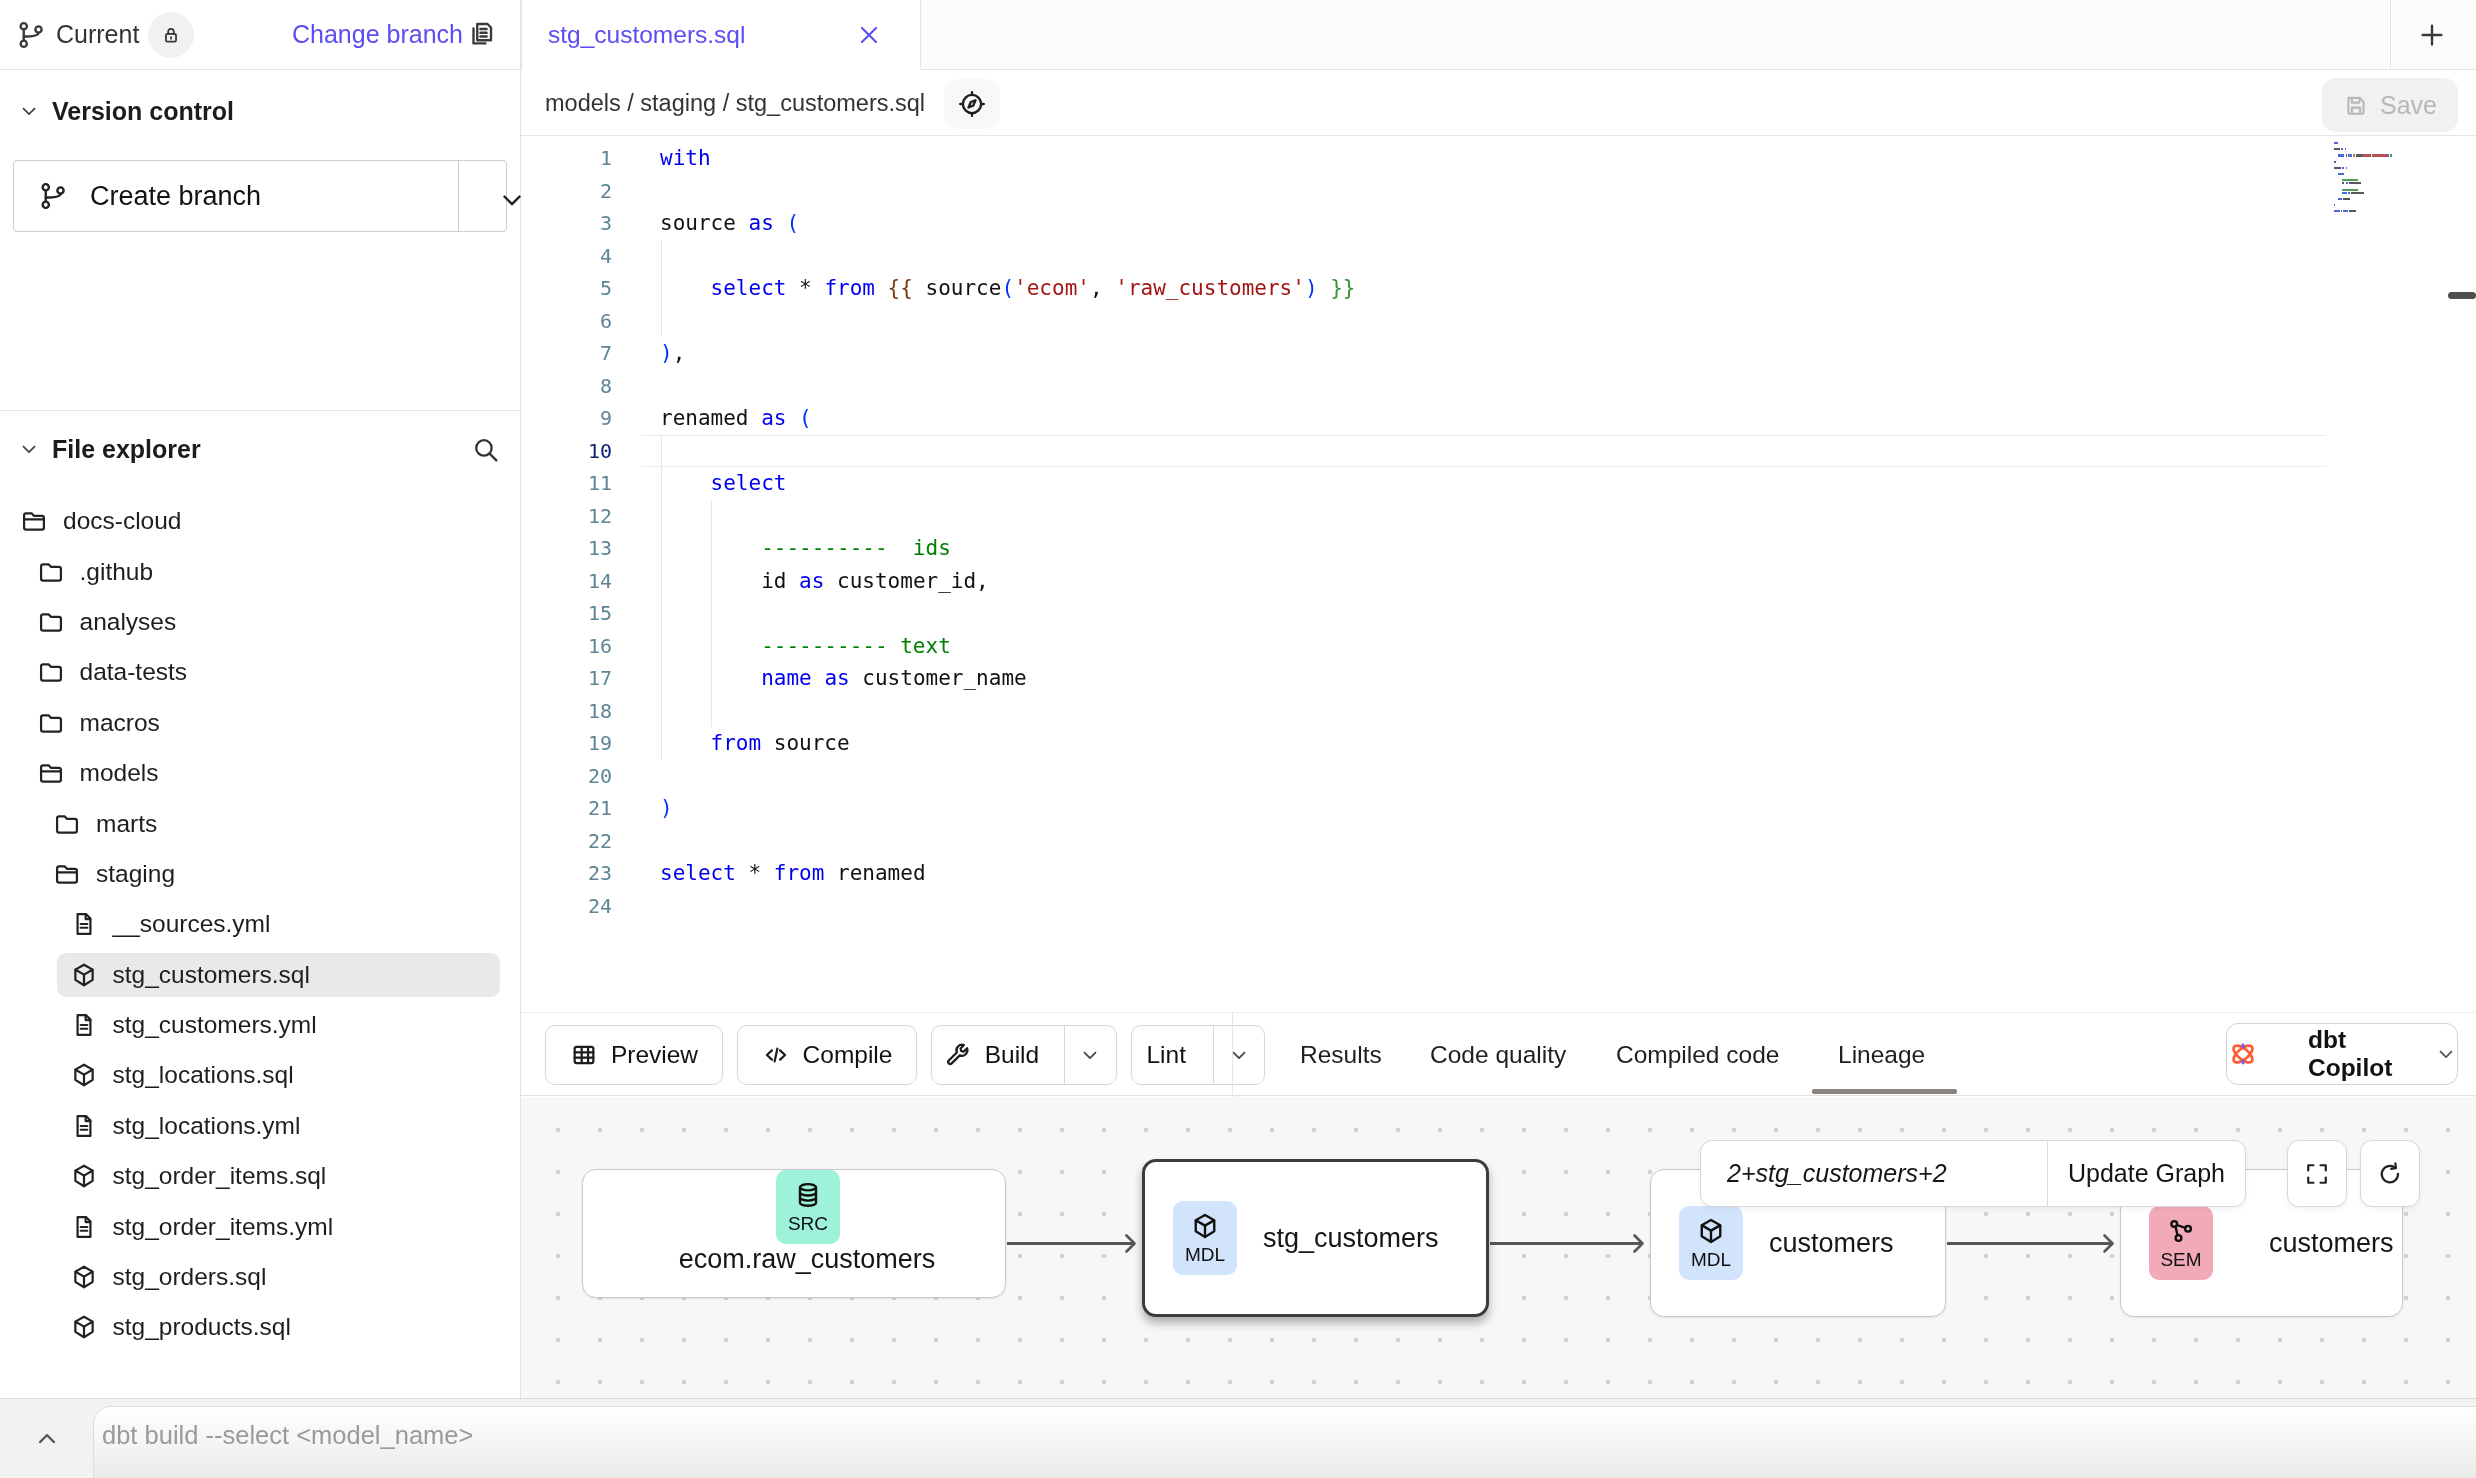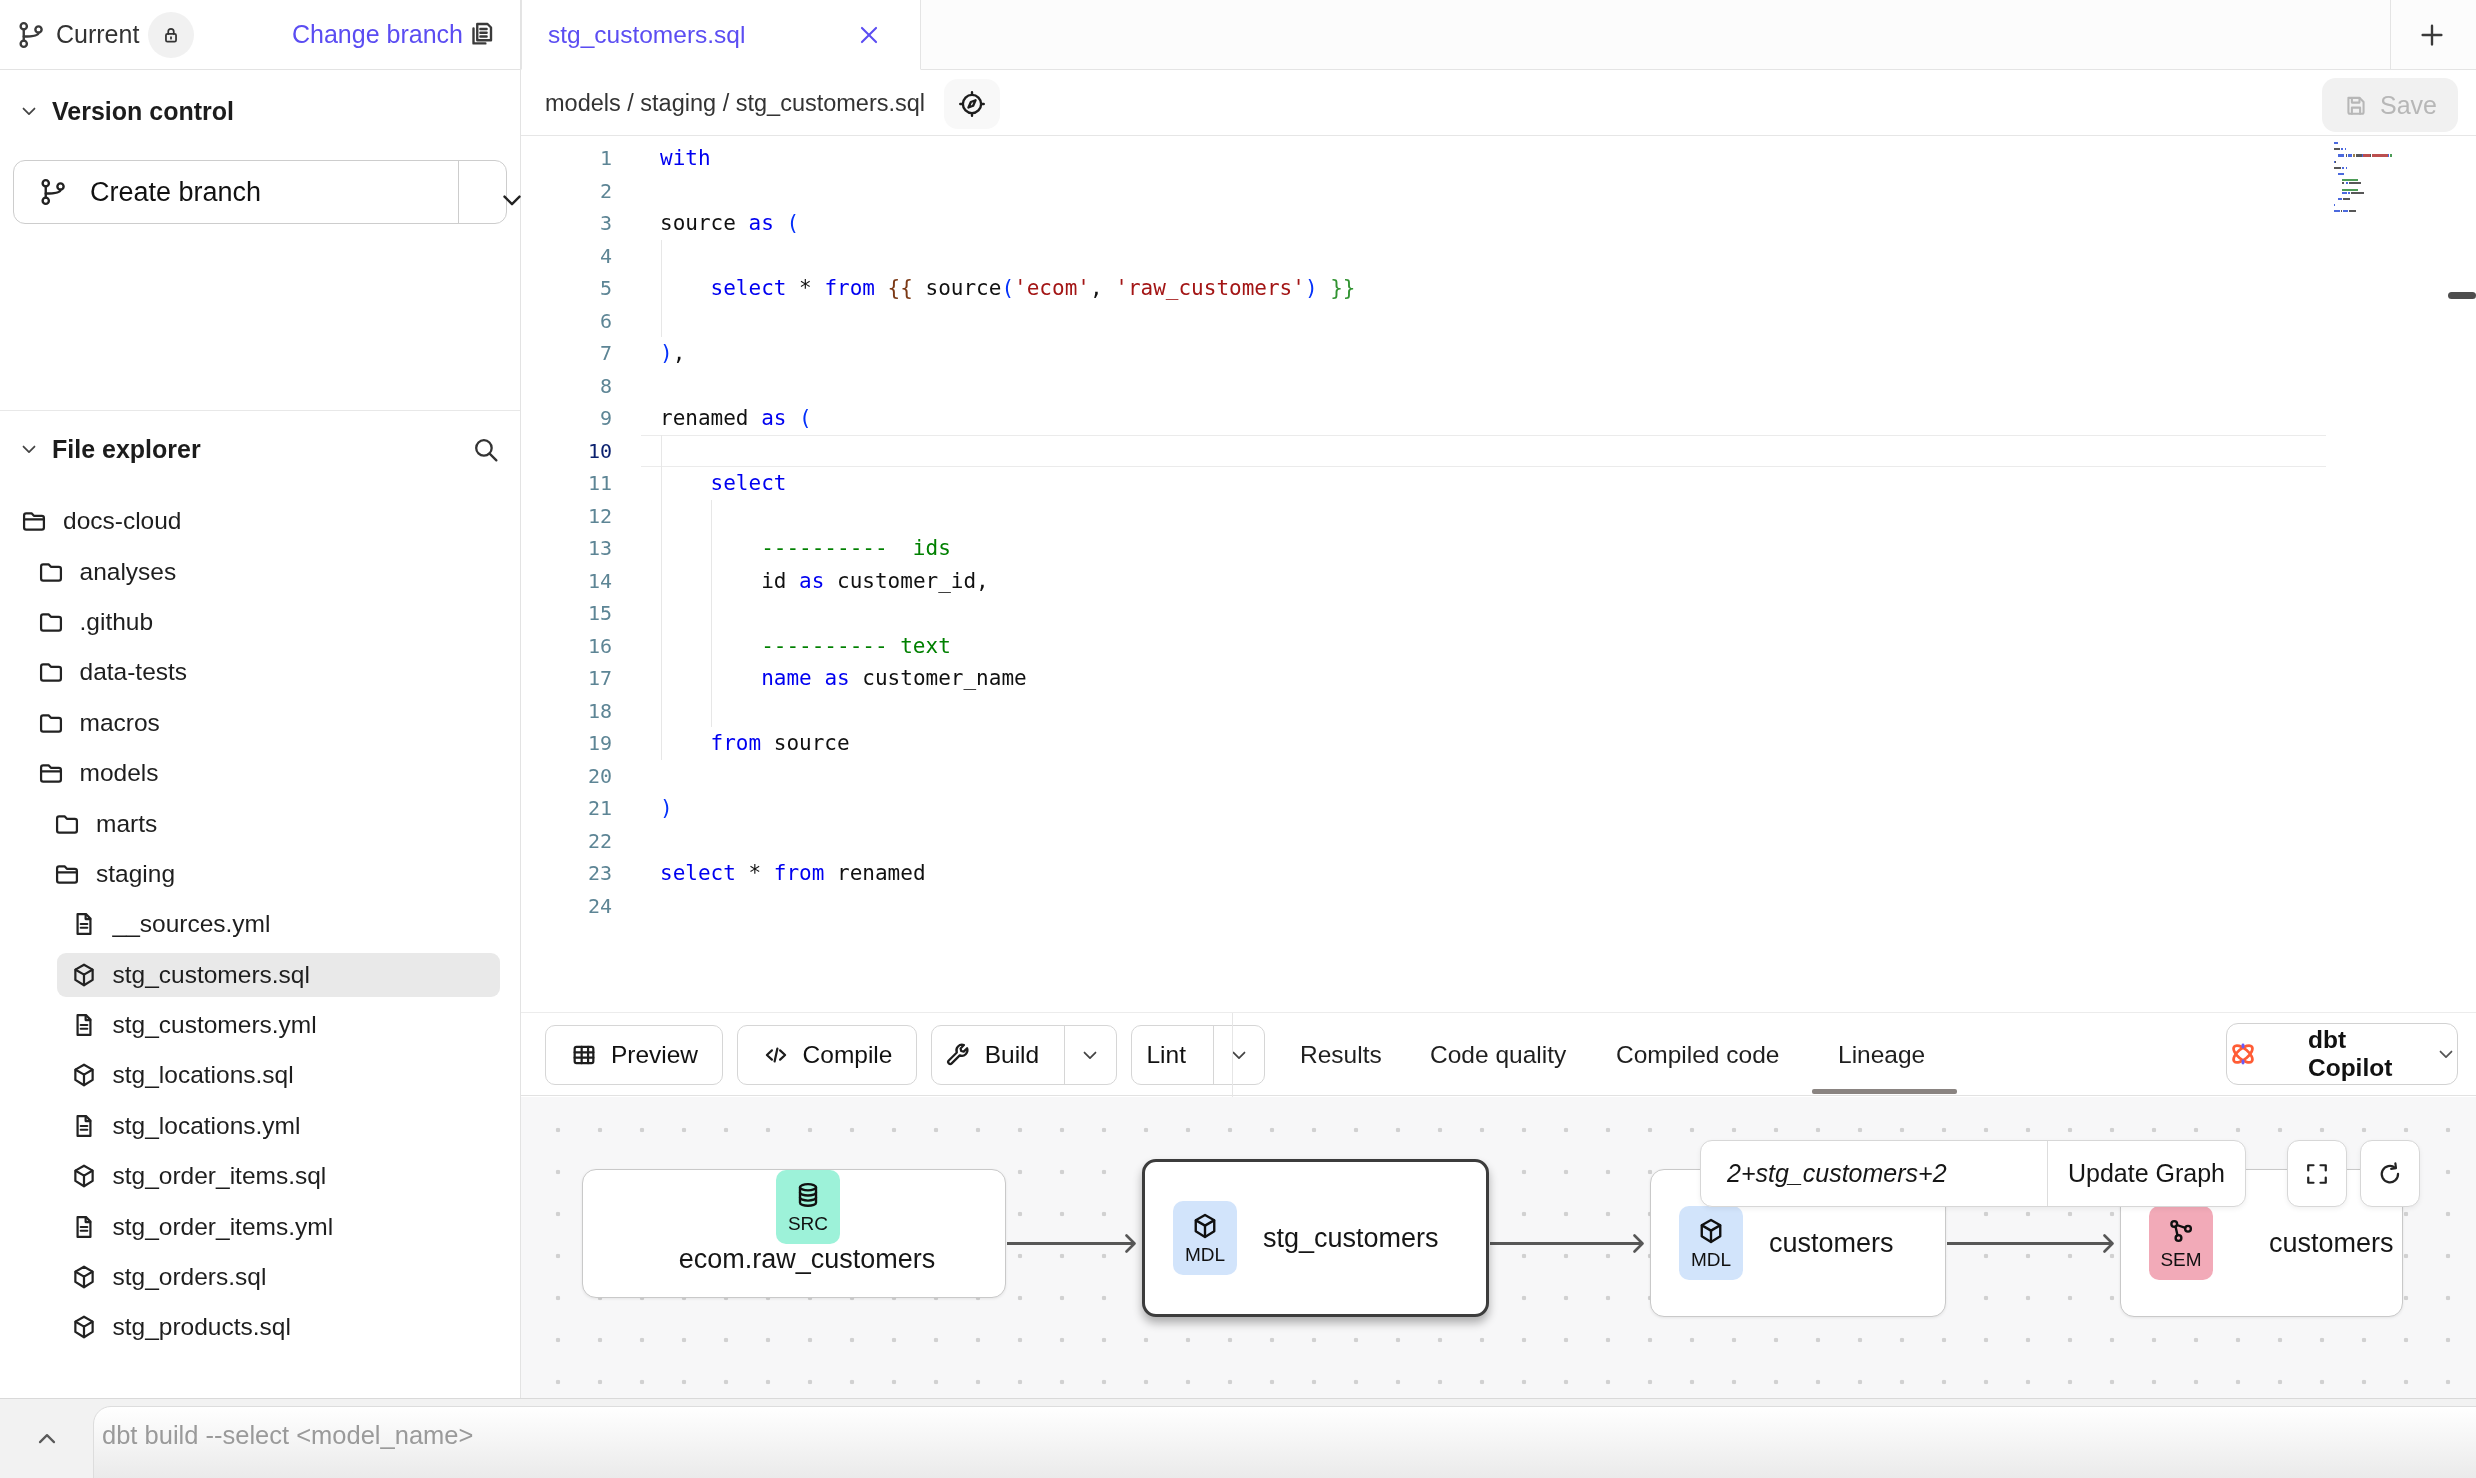--- a/index.html
+++ b/index.html
@@ -19,21 +19,21 @@
   #change-branch { position:absolute; left:292px; top:20px; font-size:25px; font-weight:500; color:#5b4df2; cursor:pointer; }
   #copy-btn { position:absolute; left:466px; top:19px; width:30px; height:30px; color:#3a3a3a; }
 
   .section-header { position:absolute; left:0; width:100%; height:46px; display:flex; align-items:center; }
   .section-header .chev { width:22px; height:22px; margin-left:18px; color:#444; }
   .section-header .title { margin-left:12px; font-size:25px; font-weight:600; color:#1c1c1c; }
   #vc-header { top:88px; }
   #fe-header { top:426px; }
   #fe-search { position:absolute; right:20px; top:9px; width:29px; height:29px; color:#333; }
 
-  #create-branch { position:absolute; left:13px; top:160px; width:494px; height:64px; border:1.5px solid #cdcdcd; border-radius:12px; background:#fff; display:flex; align-items:center; }
+  #create-branch { position:absolute; left:13px; top:160px; width:494px; height:72px; border:1.5px solid #cdcdcd; border-radius:4px; background:#fff; display:flex; align-items:center; }
   #create-branch .icon { width:30px; height:30px; margin-left:24px; color:#222; }
   #create-branch .lbl { margin-left:22px; font-size:27px; color:#111; }
   #cb-divider { position:absolute; left:444px; top:0; bottom:0; border-left:1px solid #cdcdcd; }
   #cb-chevron { position:absolute; left:459px; top:24px; width:24px; height:24px; color:#444; }
 
   #fe-divider { position:absolute; left:0; top:410px; width:100%; border-top:1px solid #e8e8e8; }
 
   #file-tree { position:absolute; left:0; top:496px; width:100%; }
   .tree-row { position:relative; height:50.4px; display:flex; align-items:center; cursor:pointer; }
   .tree-row .pill { position:absolute; left:57px; right:20px; top:3px; bottom:3px; border-radius:9px; background:transparent; }
@@ -220,30 +220,30 @@
           </span>
           <span class="lbl">docs-cloud</span>
         </div>
         <div class="tree-row">
           <span class="pill"></span>
           <span class="icon" style="margin-left: 36.5px;">
             <svg viewBox="0 0 24 24" fill="none" stroke="currentColor" stroke-width="1.9" stroke-linecap="round" stroke-linejoin="round">
               <path d="M3.5 7.2a1.8 1.8 0 0 1 1.8-1.8h4.6l2 2.2h6.8a1.8 1.8 0 0 1 1.8 1.8v8.2a1.8 1.8 0 0 1-1.8 1.8H5.3a1.8 1.8 0 0 1-1.8-1.8z"></path>
             </svg>
           </span>
+          <span class="lbl">.github</span>
+        </div>
+        <div class="tree-row">
+          <span class="pill"></span>
+          <span class="icon" style="margin-left: 36.5px;">
+            <svg viewBox="0 0 24 24" fill="none" stroke="currentColor" stroke-width="1.9" stroke-linecap="round" stroke-linejoin="round">
+              <path d="M3.5 7.2a1.8 1.8 0 0 1 1.8-1.8h4.6l2 2.2h6.8a1.8 1.8 0 0 1 1.8 1.8v8.2a1.8 1.8 0 0 1-1.8 1.8H5.3a1.8 1.8 0 0 1-1.8-1.8z"></path>
+            </svg>
+          </span>
           <span class="lbl">analyses</span>
-        </div>
-        <div class="tree-row">
-          <span class="pill"></span>
-          <span class="icon" style="margin-left: 36.5px;">
-            <svg viewBox="0 0 24 24" fill="none" stroke="currentColor" stroke-width="1.9" stroke-linecap="round" stroke-linejoin="round">
-              <path d="M3.5 7.2a1.8 1.8 0 0 1 1.8-1.8h4.6l2 2.2h6.8a1.8 1.8 0 0 1 1.8 1.8v8.2a1.8 1.8 0 0 1-1.8 1.8H5.3a1.8 1.8 0 0 1-1.8-1.8z"></path>
-            </svg>
-          </span>
-          <span class="lbl">.github</span>
         </div>
         <div class="tree-row">
           <span class="pill"></span>
           <span class="icon" style="margin-left: 36.5px;">
             <svg viewBox="0 0 24 24" fill="none" stroke="currentColor" stroke-width="1.9" stroke-linecap="round" stroke-linejoin="round">
               <path d="M3.5 7.2a1.8 1.8 0 0 1 1.8-1.8h4.6l2 2.2h6.8a1.8 1.8 0 0 1 1.8 1.8v8.2a1.8 1.8 0 0 1-1.8 1.8H5.3a1.8 1.8 0 0 1-1.8-1.8z"></path>
             </svg>
           </span>
           <span class="lbl">data-tests</span>
         </div>

